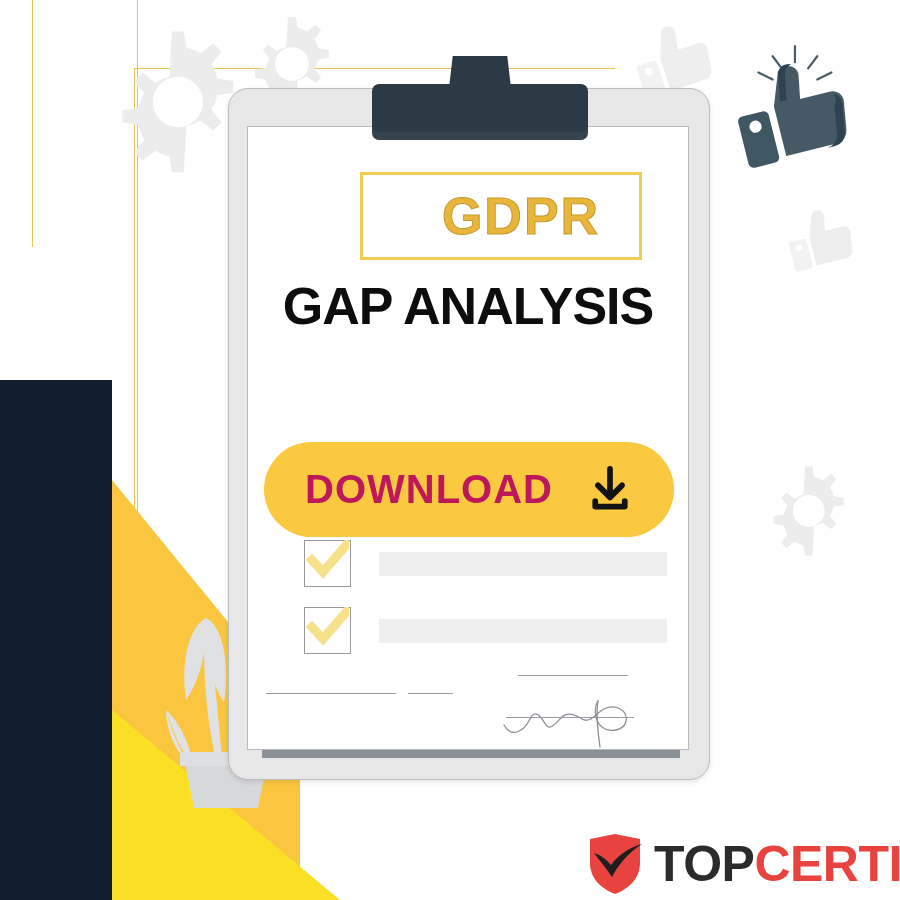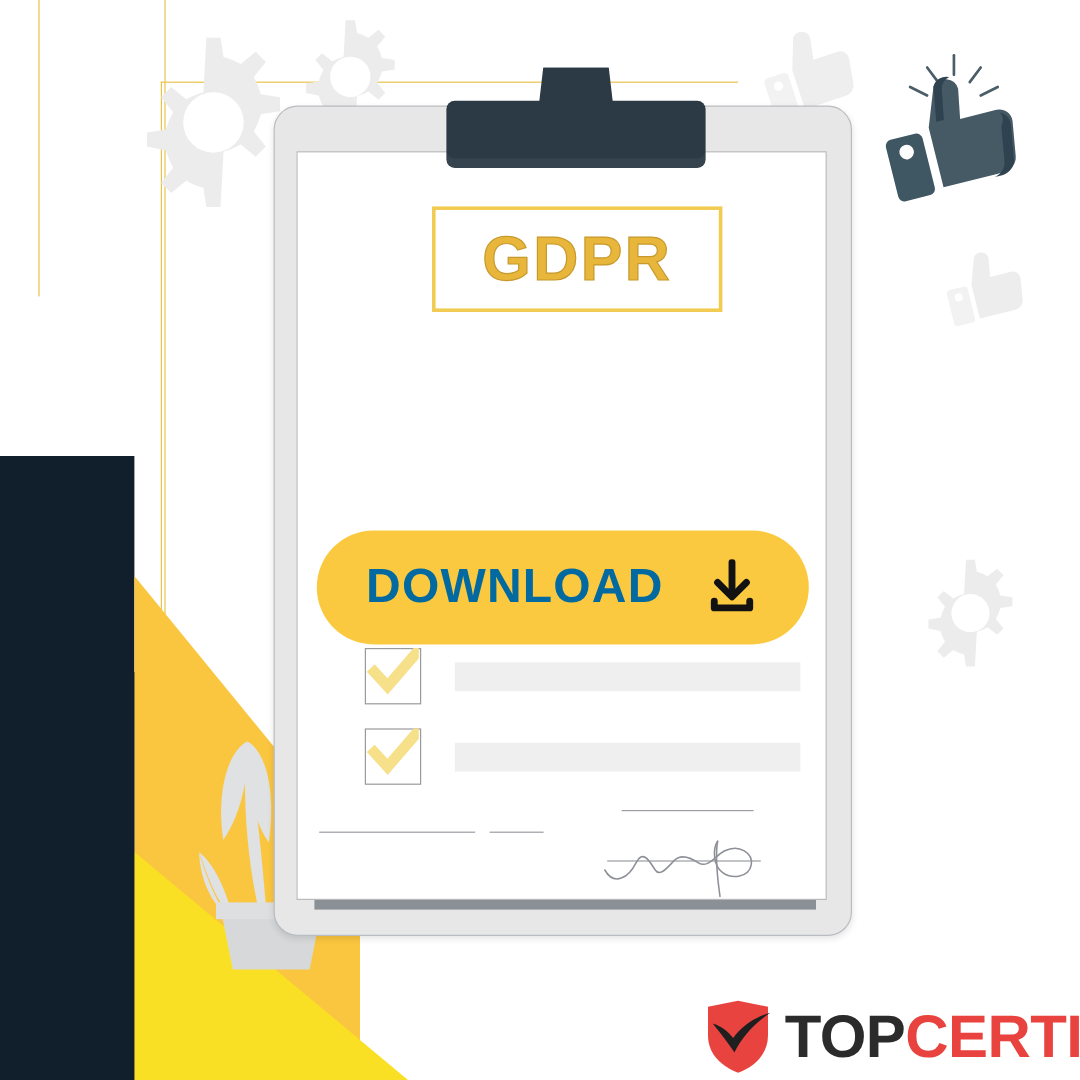--- a/index.html
+++ b/index.html
@@ -132,20 +132,21 @@
   .gdpr-box {
     position: absolute;
     left: 112px;
     top: 45px;
     width: 236px;
     height: 82px;
     border: 3px solid #f2cb52;
     display: flex;
     align-items: center;
     justify-content: center;
+    padding-left: 40px;
   }
   .gdpr-text {
     font-size: 52px;
     font-weight: 700;
     letter-spacing: 2px;
     color: #e8b63a;
     -webkit-text-stroke: 1px #c79a2d;
   }
   .headline {
     position: absolute;
@@ -170,21 +171,21 @@
     display: flex;
     align-items: center;
     justify-content: center;
     gap: 34px;
     cursor: pointer;
   }
   .dl-label {
     font-size: 40px;
     font-weight: 700;
     letter-spacing: 1px;
-    color: #0369a1;
+    color: #be185d;
   }
 
   
   .check-row {
     position: absolute;
     left: 56px;
     display: flex;
     align-items: center;
     gap: 28px;
   }
@@ -321,20 +322,21 @@
   <div class="clipboard"></div>
   <div class="paper-shadow"></div>
 
   <div class="paper">
 
     <div class="gdpr-box">
       <span class="gdpr-text">GDPR</span>
     </div>
 
     <div class="headline">
+      <div>GAP ANALYSIS</div>
     </div>
 
     <div class="dl-button">
       <span class="dl-label">DOWNLOAD</span>
       <svg width="46" height="48" viewBox="0 0 24 26">
         <path d="M12 1.5 v13.5" stroke="#121212" stroke-width="3.1" stroke-linecap="round" fill="none"></path>
         <path d="M5.5 10.5 L12 17 L18.5 10.5" stroke="#121212" stroke-width="3.1" stroke-linecap="round" stroke-linejoin="round" fill="none"></path>
         <path d="M4 19 v3 h16 v-3" stroke="#121212" stroke-width="3.1" stroke-linecap="round" stroke-linejoin="round" fill="none"></path>
       </svg>
     </div>

